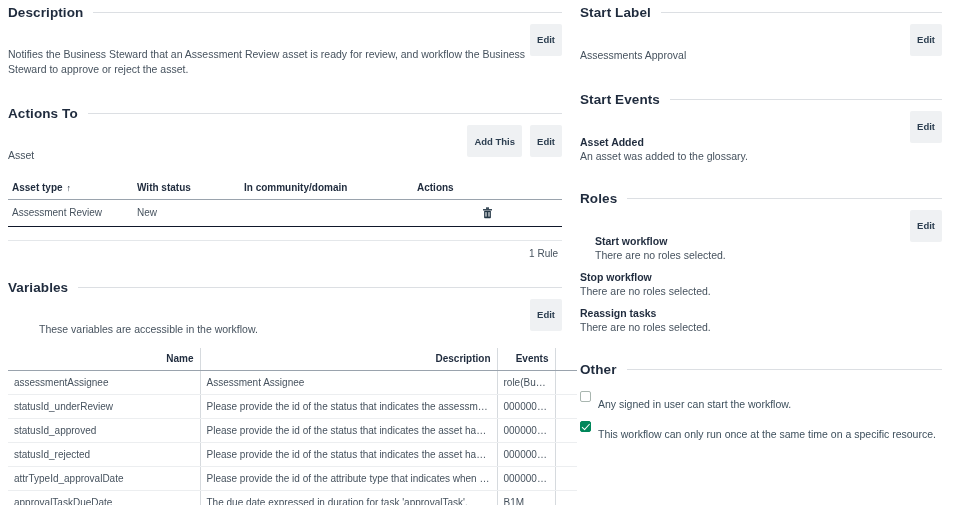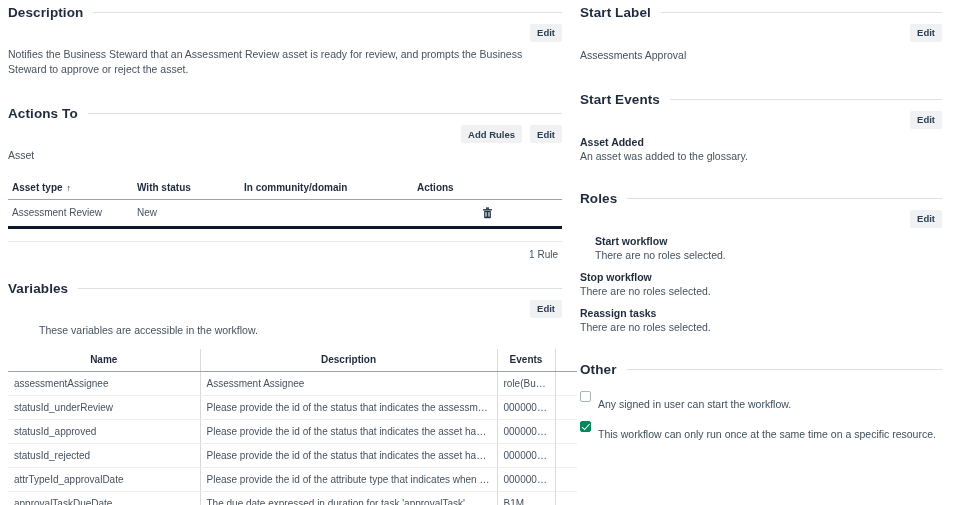--- a/index.html
+++ b/index.html
@@ -54,21 +54,21 @@
     display: flex;
     justify-content: flex-end;
     gap: 8px;
     margin-top: 4px;
     height: 16px;
   }
   .btn {
     display: inline-flex;
     align-items: center;
     justify-content: center;
-    height: 18px;
+    height: 32px;
     padding: 0 7px;
     background: #eff1f3;
     border: none;
     border-radius: 2px;
     font-family: "Liberation Sans", sans-serif;
     font-size: 9.5px;
     font-weight: bold;
     color: #2c3e50;
     cursor: pointer;
     line-height: 1;
@@ -92,21 +92,21 @@
     font-size: 10px;
     font-weight: bold;
     color: #1f2b3d;
     padding: 4px 4px 6px 4px;
     border-bottom: 1px solid #9aa3ad;
     white-space: nowrap;
   }
   table.data td {
     padding: 7px 4px;
     color: #46525e;
-    border-bottom: 3px solid #0f172a;
+    border-bottom: 1px solid #0f172a;
     vertical-align: middle;
   }
   .rules-table tr.spacer td {
     border-bottom: 1px solid #e4e7ea;
     height: 14px;
     padding: 0;
   }
   .sort-arrow {
     display: inline-block;
     margin-left: 4px;
@@ -130,21 +130,21 @@
   }
 
   
   table.vars {
     width: 100%;
     border-collapse: collapse;
     font-size: 10px;
     table-layout: fixed;
   }
   table.vars th {
-    text-align: center;
+    text-align: right;
     font-size: 10px;
     font-weight: bold;
     color: #1f2b3d;
     padding: 5px 6px 6px 6px;
     border-bottom: 1px solid #9aa3ad;
   }
   table.vars th + th, table.vars td + td { border-left: 1px solid #d6dade; }
   table.vars td {
     padding: 6px 6px;
     color: #46525e;
@@ -211,30 +211,30 @@
   <div class="col-left">
 
     <div>
       <div class="section-head">
         <span class="title">Description</span>
         <span class="rule"></span>
       </div>
       <div class="btn-row">
         <button class="btn">Edit</button>
       </div>
-      <p class="body-text" style="margin-top:7px;max-width:560px;">Notifies the Business Steward that an Assessment Review asset is ready for review, and prompts the Business Steward to approve or reject the asset.</p>
+      <p class="body-text" style="margin-top:7px;max-width:560px;">Notifies the Business Steward that an Assessment Review asset is ready for review, and workflow the Business Steward to approve or reject the asset.</p>
     </div>
 
     <div style="margin-top:24px;">
       <div class="section-head">
         <span class="title">Actions To</span>
         <span class="rule"></span>
       </div>
       <div class="btn-row">
-        <button class="btn">Add Rules</button>
+        <button class="btn">Add This</button>
         <button class="btn">Edit</button>
       </div>
       <p class="body-text" style="margin-top:7px;">Asset</p>
 
       <table class="data rules-table" style="margin-top:14px;">
         <thead>
           <tr>
             <th style="width:125px;"><span>Asset type</span><span class="sort-arrow">↑</span></th>
             <th style="width:107px;">With status</th>
             <th style="width:173px;">In community/domain</th>

